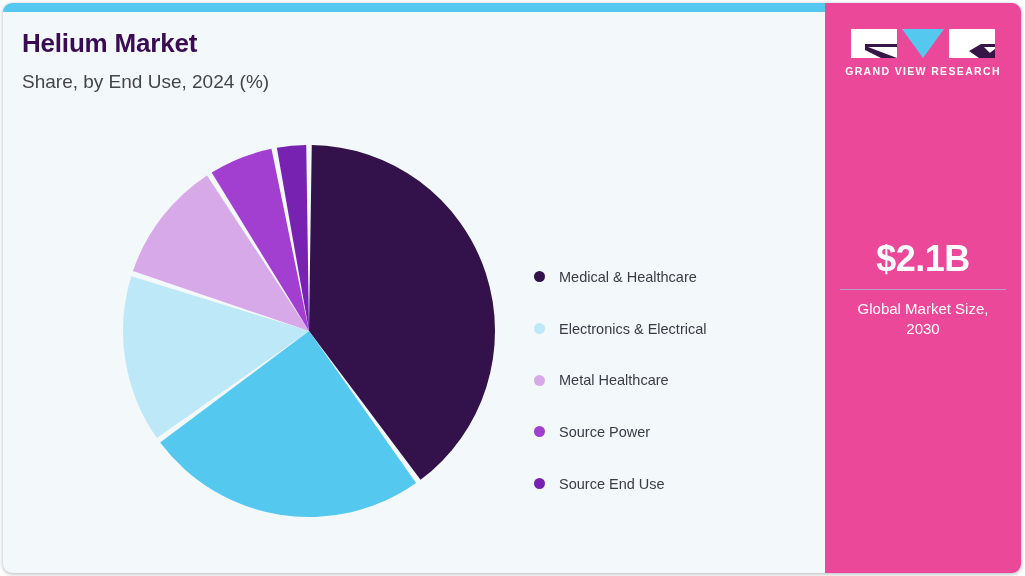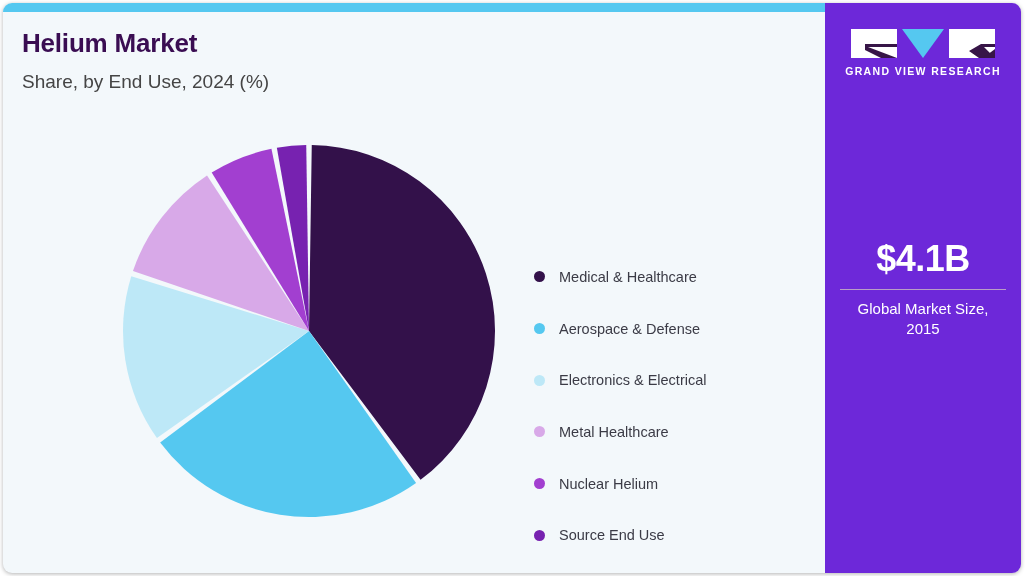--- a/index.html
+++ b/index.html
@@ -92,21 +92,21 @@
     color: #3b3b46;
     white-space: nowrap;
   }
   
   .side-panel {
     position: absolute;
     right: 0;
     top: 0;
     width: 196px;
     height: 570px;
-    background: #6d28d9;
+    background: #ec4899;
   }
   .logo {
     position: absolute;
     left: 0;
     right: 0;
     top: 26px;
     text-align: center;
   }
   .logo-marks {
     display: flex;
@@ -190,34 +190,30 @@
           </g>
       </svg>
     </div>
 
     <div class="legend" id="legend">
         <div class="legend-row">
           <span class="legend-dot" style="background: rgb(51, 17, 74);"></span>
           <span class="legend-label">Medical &amp; Healthcare</span>
         </div>
         <div class="legend-row">
-          <span class="legend-dot" style="background: rgb(85, 200, 240);"></span>
-          <span class="legend-label">Aerospace &amp; Defense</span>
-        </div>
-        <div class="legend-row">
           <span class="legend-dot" style="background: rgb(189, 232, 247);"></span>
           <span class="legend-label">Electronics &amp; Electrical</span>
         </div>
         <div class="legend-row">
           <span class="legend-dot" style="background: rgb(216, 169, 232);"></span>
           <span class="legend-label">Metal Healthcare</span>
         </div>
         <div class="legend-row">
           <span class="legend-dot" style="background: rgb(162, 63, 208);"></span>
-          <span class="legend-label">Nuclear Helium</span>
+          <span class="legend-label">Source Power</span>
         </div>
         <div class="legend-row">
           <span class="legend-dot" style="background: rgb(119, 34, 176);"></span>
           <span class="legend-label">Source End Use</span>
         </div>
       </div>
 
     <div class="side-panel">
 
       <div class="logo">
@@ -235,21 +231,21 @@
           <svg width="46" height="29" viewBox="0 0 46 29">
             <path d="M0 0 H46 V29 H0 Z" fill="#ffffff"></path>
             <path d="M32 15 H46 V18 H35 L46 29 H30 L20 22 Z" fill="#371547"></path>
             <path d="M46 20 L46 29 L34 29 Z" fill="#371547"></path>
           </svg>
         </div>
         <div class="logo-text">GRAND VIEW RESEARCH</div>
       </div>
 
       <div class="stat">
-        <div class="stat-value">$4.1B</div>
+        <div class="stat-value">$2.1B</div>
         <div class="stat-divider"></div>
-        <div class="stat-caption">Global Market Size, 2015</div>
+        <div class="stat-caption">Global Market Size, 2030</div>
       </div>
 
 
     </div>
   </div>
 </div>
 
 </body></html>

